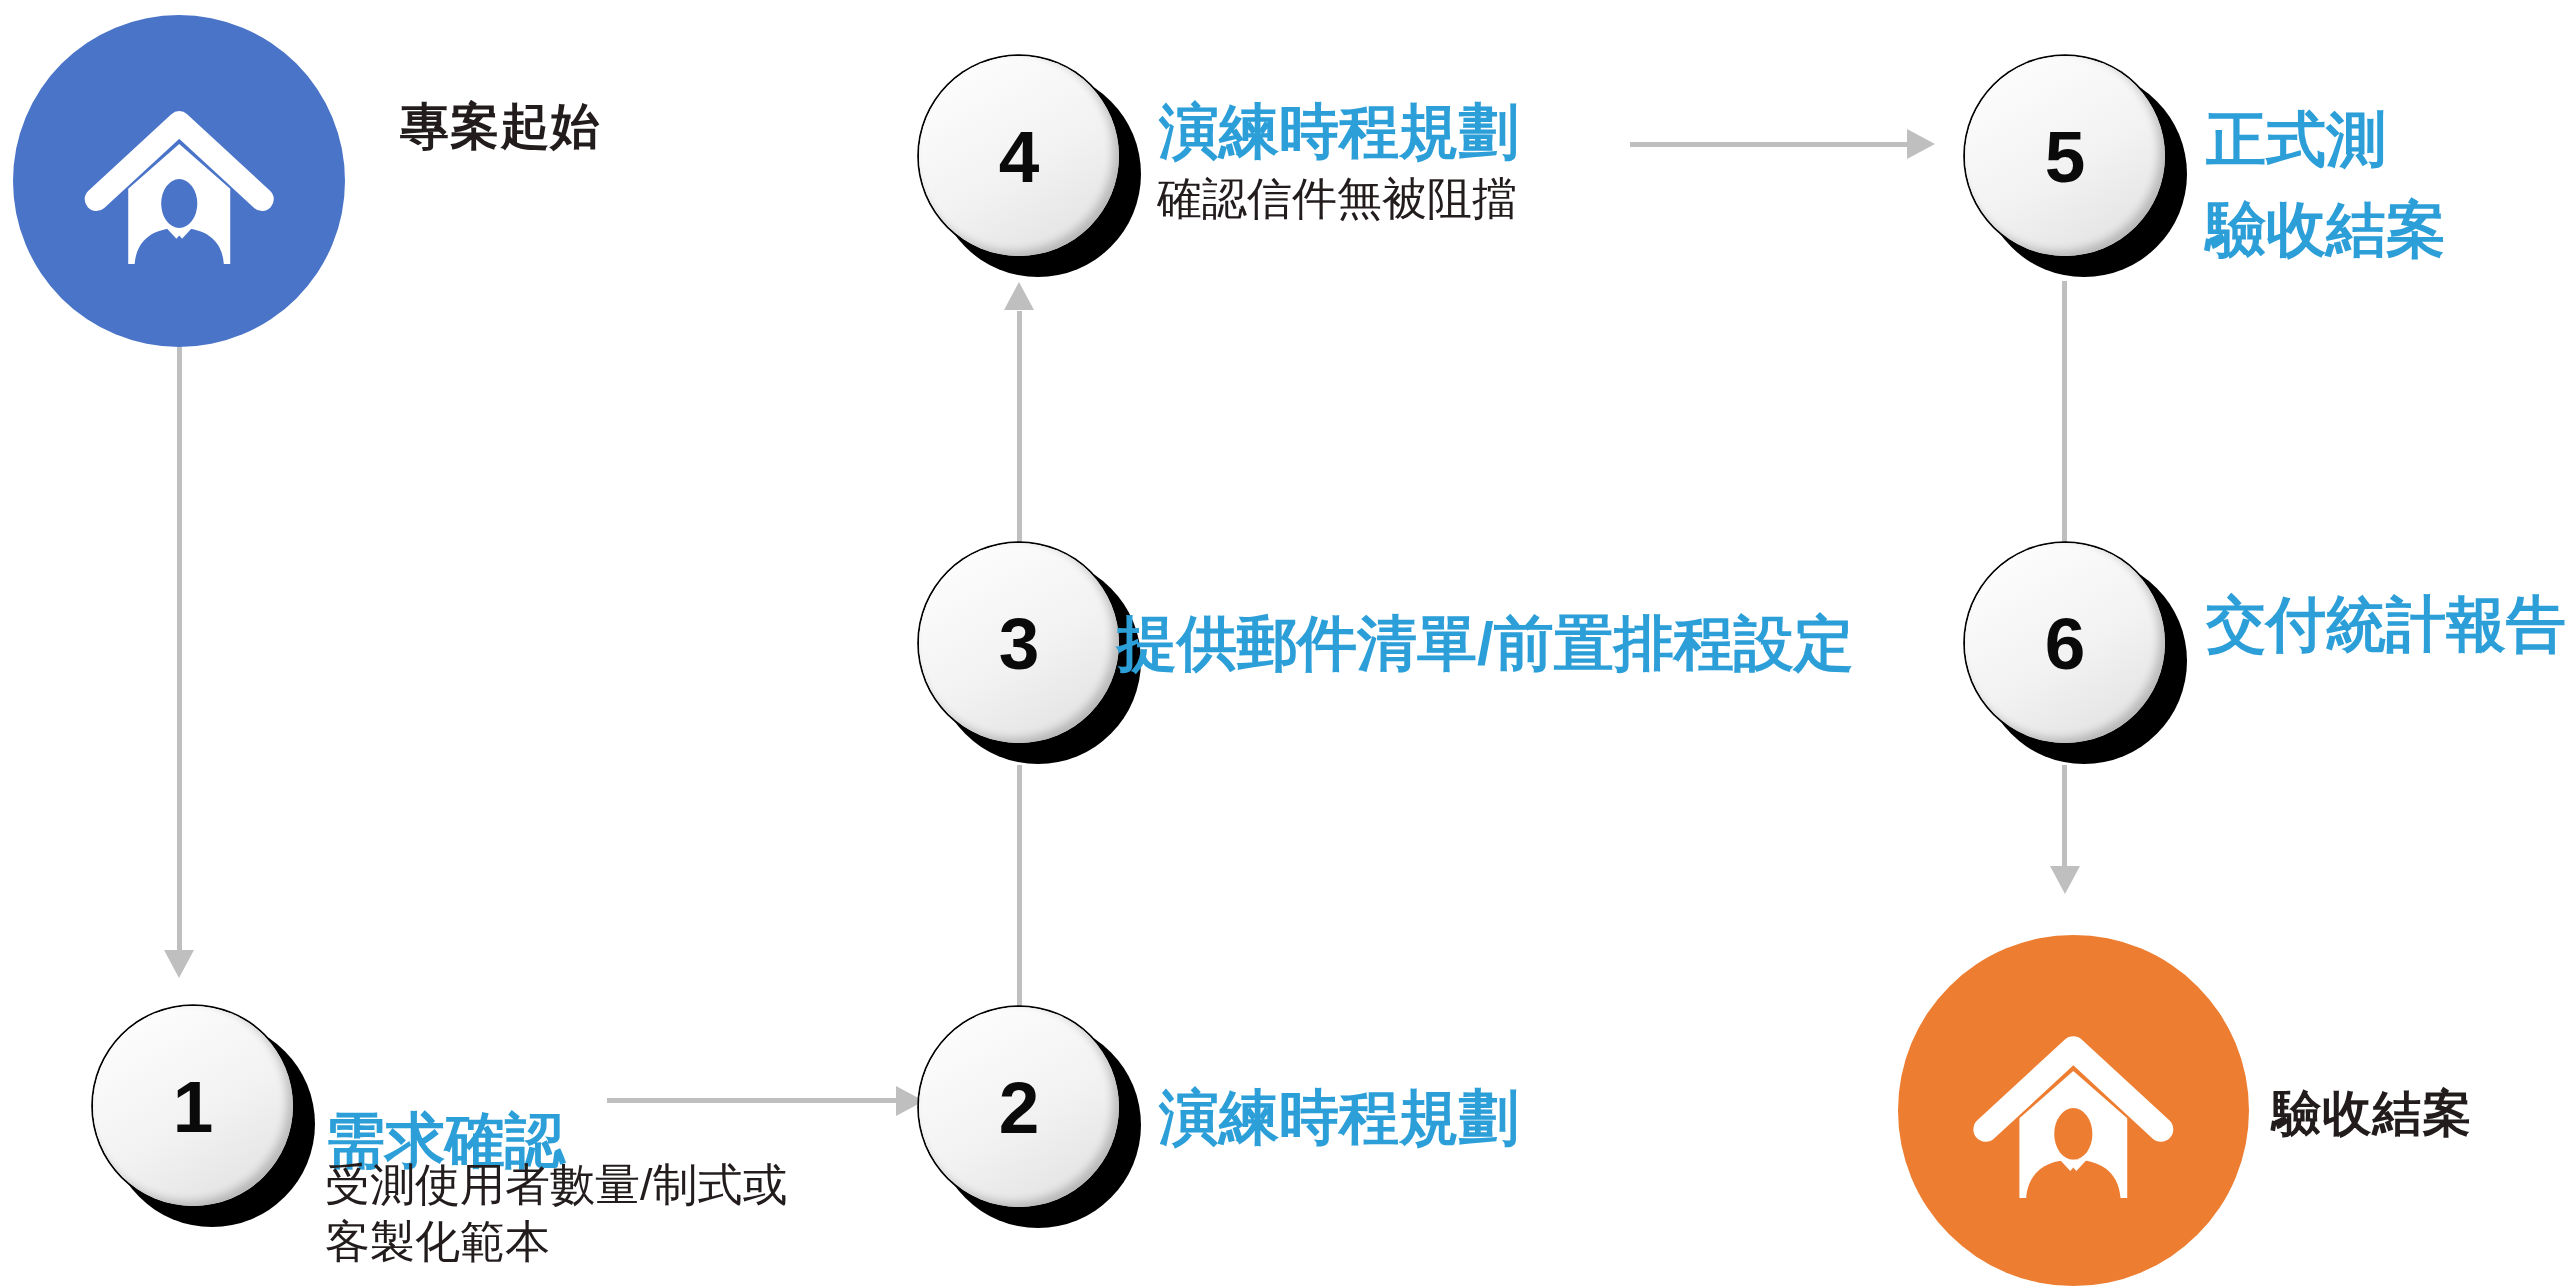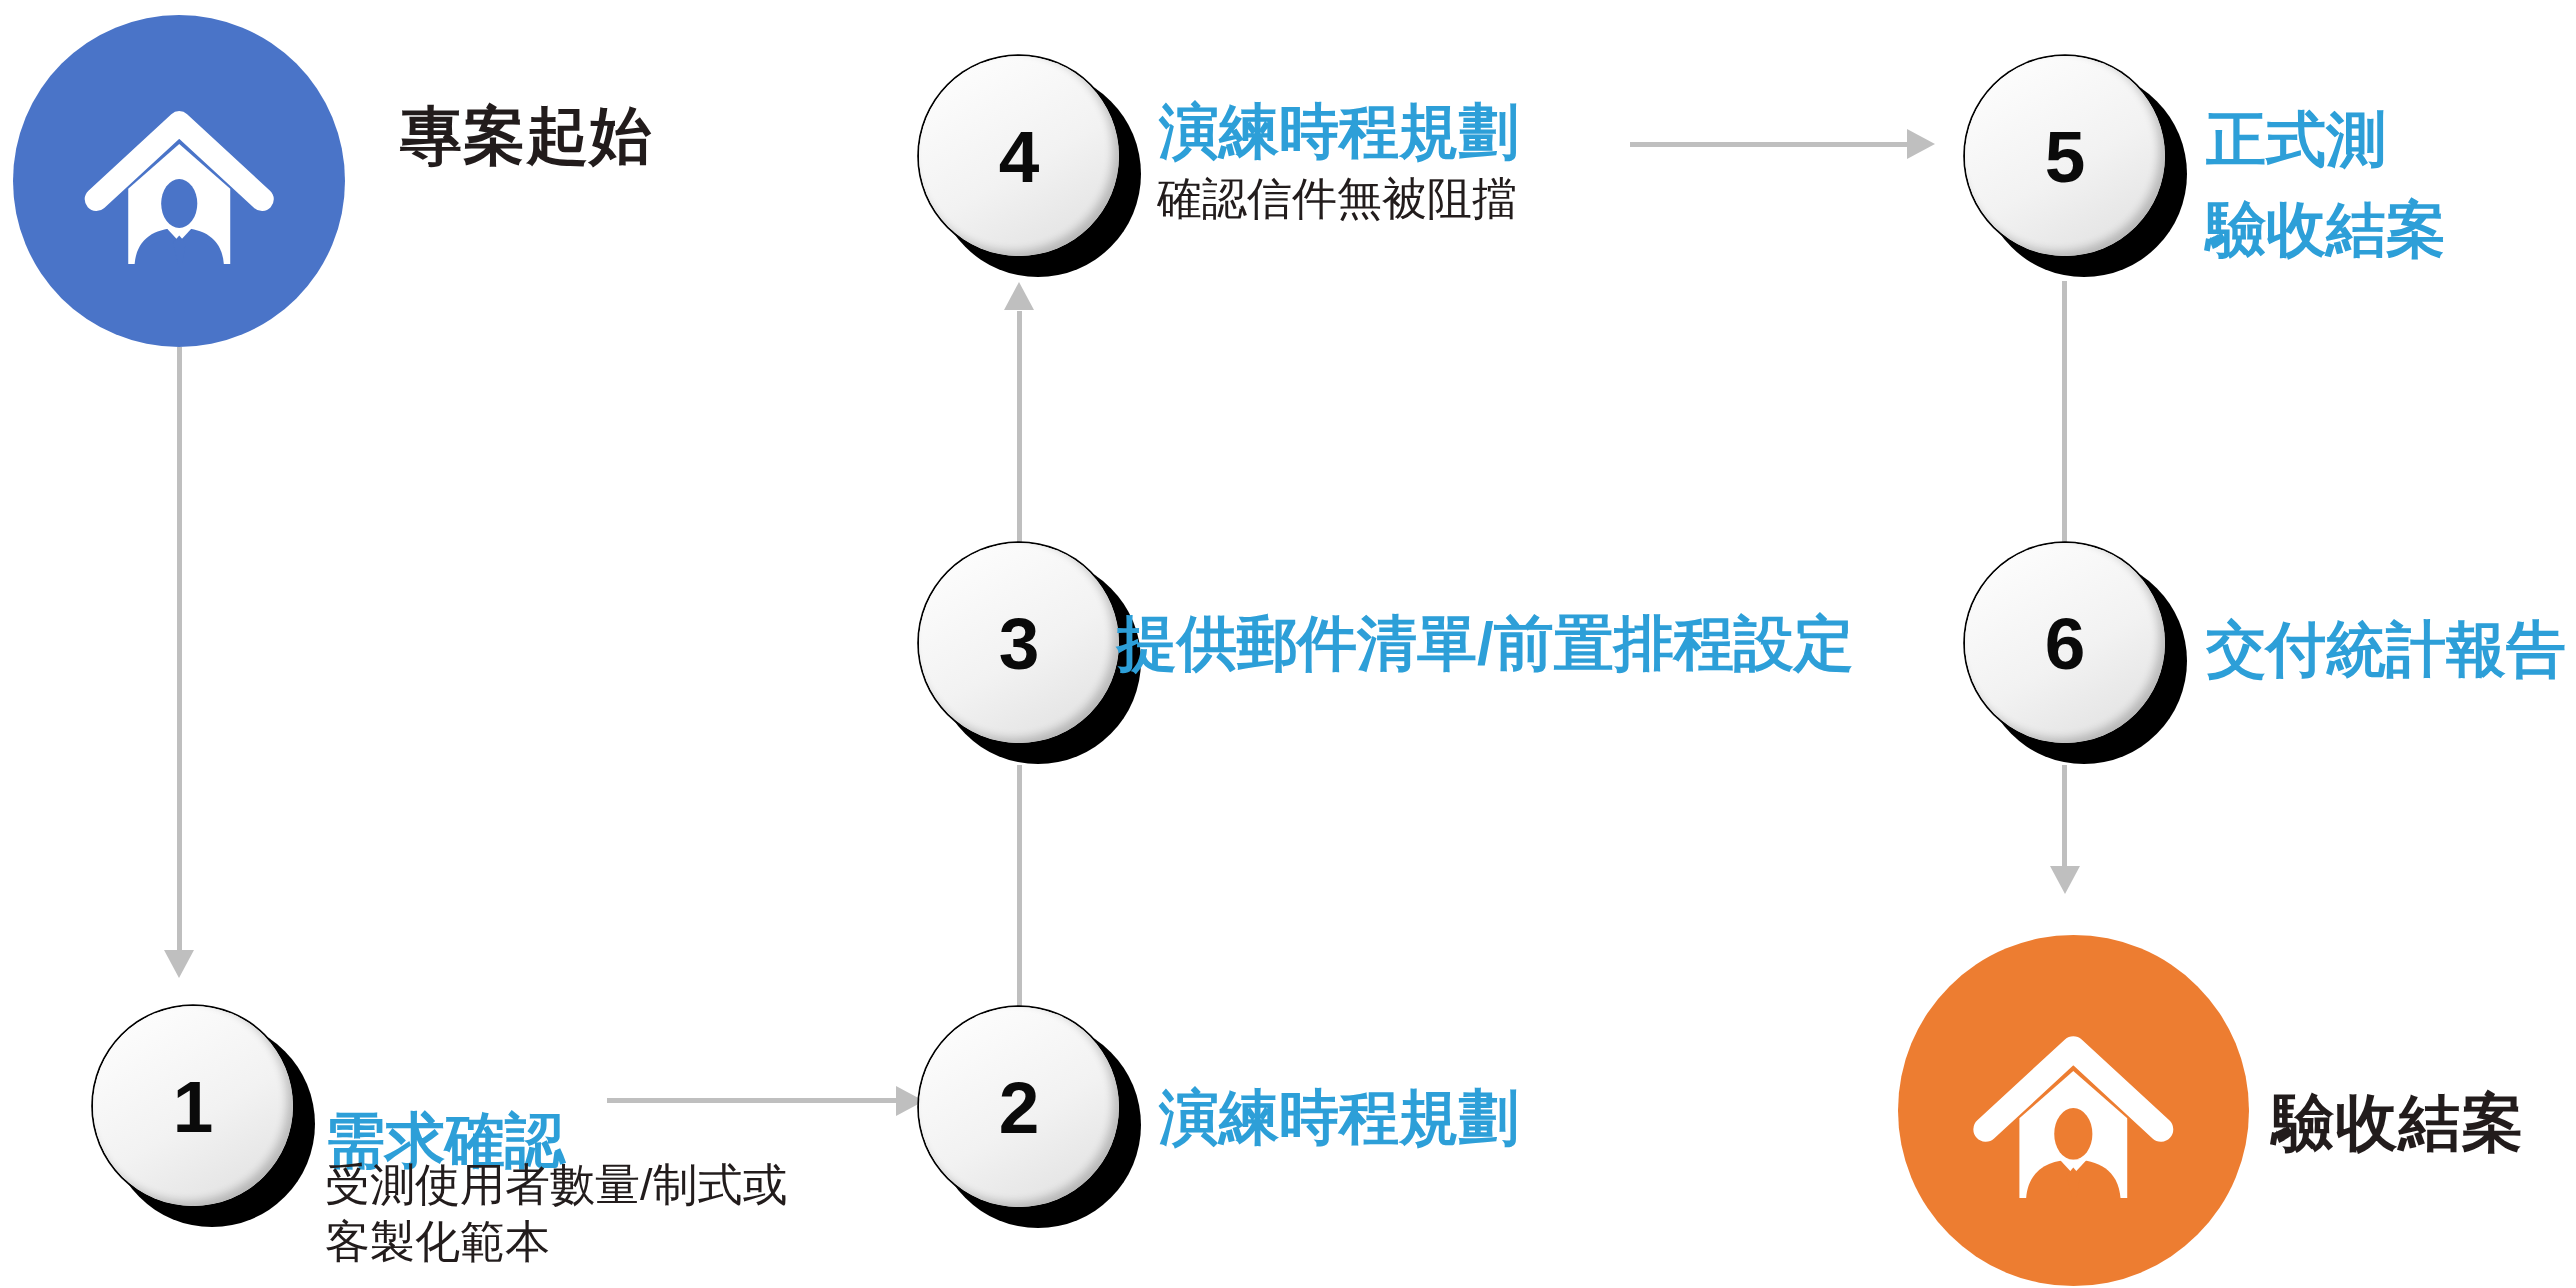--- a/index.html
+++ b/index.html
@@ -29,21 +29,21 @@
   
   .bubble{position:absolute;border-radius:50%;display:flex;align-items:center;
           justify-content:center;z-index:2;}
   .bubble.start{left:13px;top:15px;width:332px;height:332px;
                 background:var(--start-blue,#4A74C8);color:var(--start-blue,#4A74C8);}
   .bubble.end{left:1898px;top:935px;width:351px;height:351px;
               background:var(--end-orange,#ED7D31);color:var(--end-orange,#ED7D31);}
   .bubble svg{width:64%;height:64%;display:block;}
 
   
-  .big-label{position:absolute;font-size:62px;font-weight:800;z-index:3;
+  .big-label{position:absolute;font-size:49px;font-weight:800;z-index:3;
              color:var(--text-dark,#221C1C);letter-spacing:1.2px;white-space:nowrap;}
   .step-title{position:absolute;font-size:60px;font-weight:700;z-index:3;
               color:var(--accent-blue,#2D9FD8);line-height:1.18;white-space:pre-line;}
   .step-desc{position:absolute;font-size:45px;font-weight:400;z-index:3;
              color:var(--text-dark,#221C1C);line-height:1.26;white-space:pre-line;}
 
   
   #circle-1{left:93px;top:1006px;}
   #circle-2{left:919px;top:1007px;}
   #circle-3{left:919px;top:543px;}
@@ -54,21 +54,21 @@
   #start-label{left:400px;top:94px;}
   #end-label{left:2272px;top:1081px;}
 
   #title-1{left:325px;top:1106px;}
   #desc-1{left:325px;top:1157px;}
   #title-2{left:1159px;top:1083px;}
   #title-3{left:1117px;top:609px;}
   #title-4{left:1159px;top:97px;}
   #desc-4{left:1157px;top:171px;}
   #title-5{left:2206px;top:95px;line-height:1.5;}
-  #title-6{left:2206px;top:615px;}
+  #title-6{left:2206px;top:590px;}
 
   #conn-a{left:177px;top:347px;height:603px;}
   #head-a{left:164px;top:950px;}
   #conn-b{left:607px;top:1098px;width:289px;}
   #head-b{left:896px;top:1086px;}
   #conn-c{left:1017px;top:765px;height:242px;}
   #head-d{left:1004px;top:282px;}
   #conn-d{left:1017px;top:311px;height:232px;}
   #conn-e{left:1630px;top:142px;width:277px;}
   #head-e{left:1907px;top:129px;}

